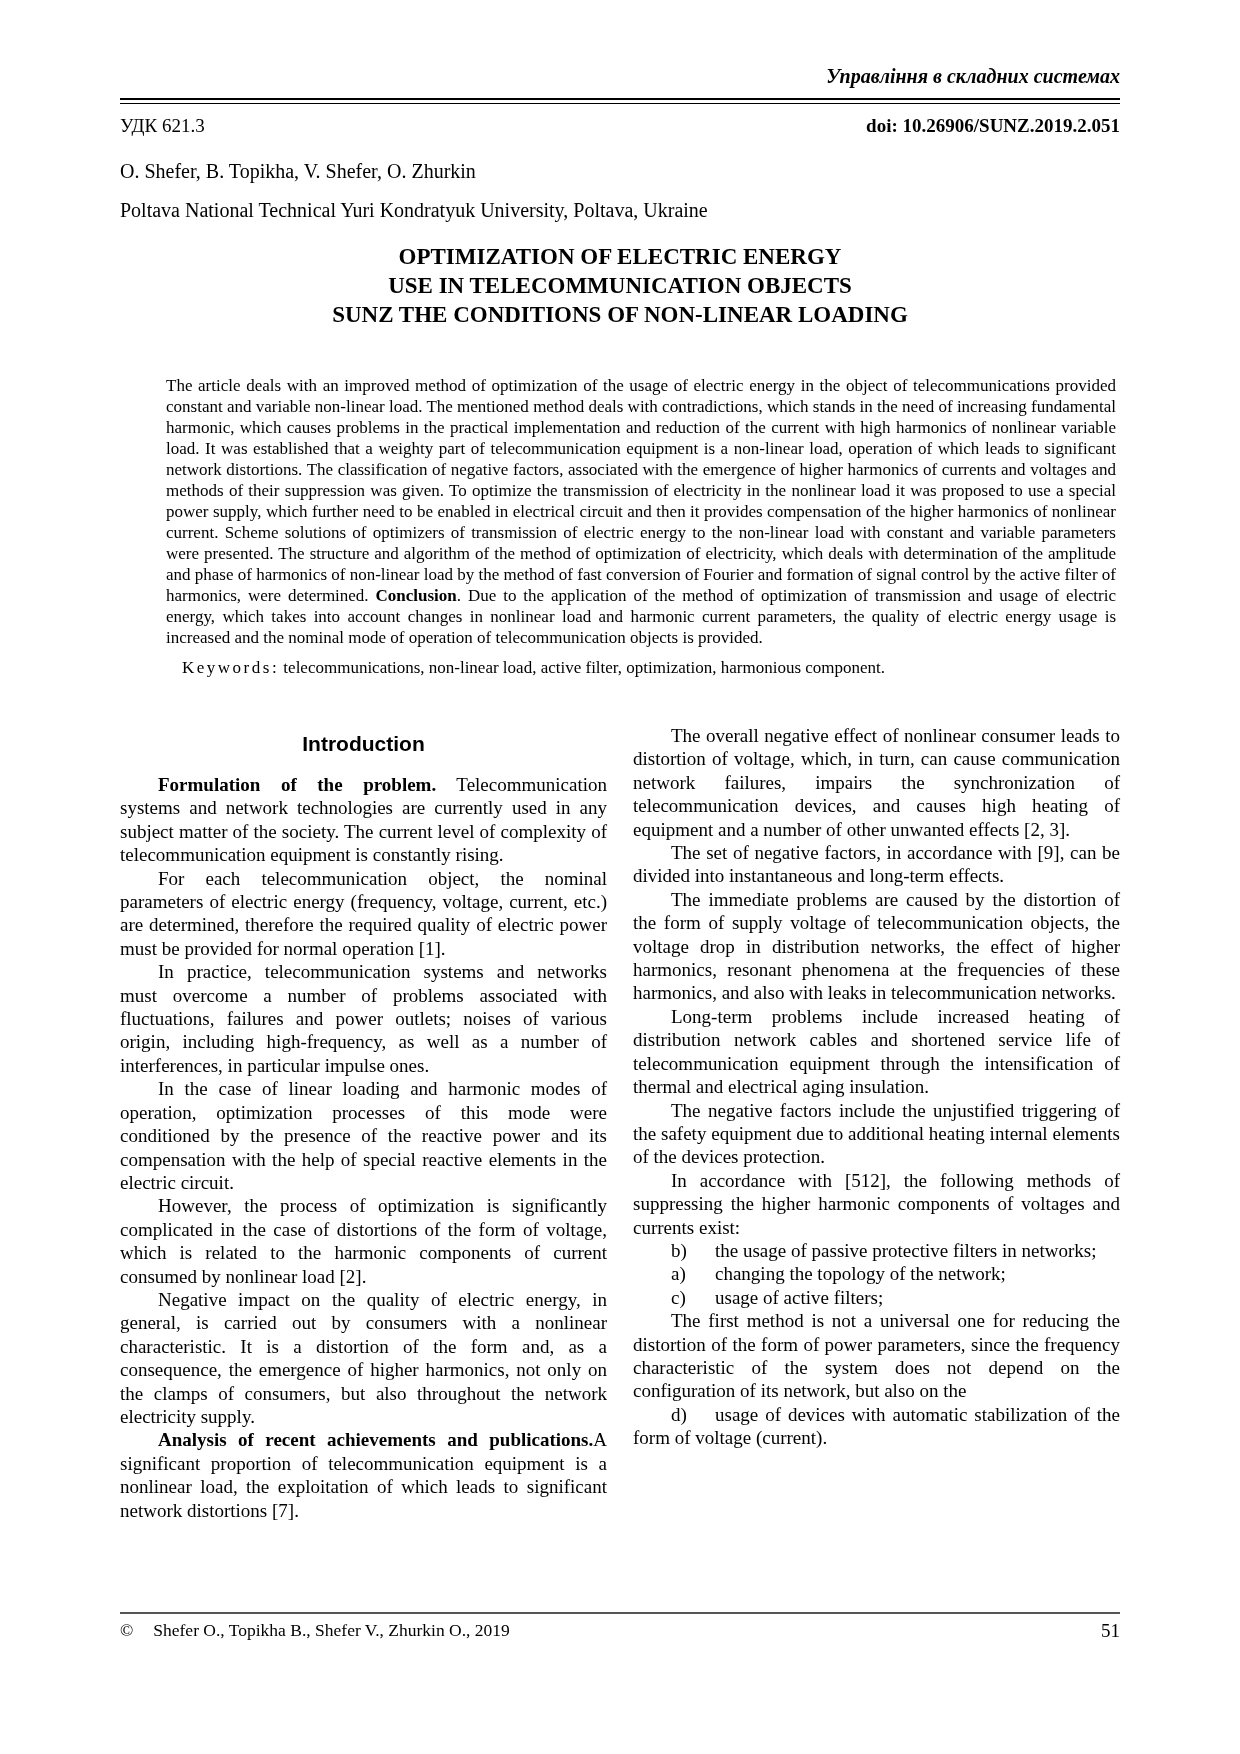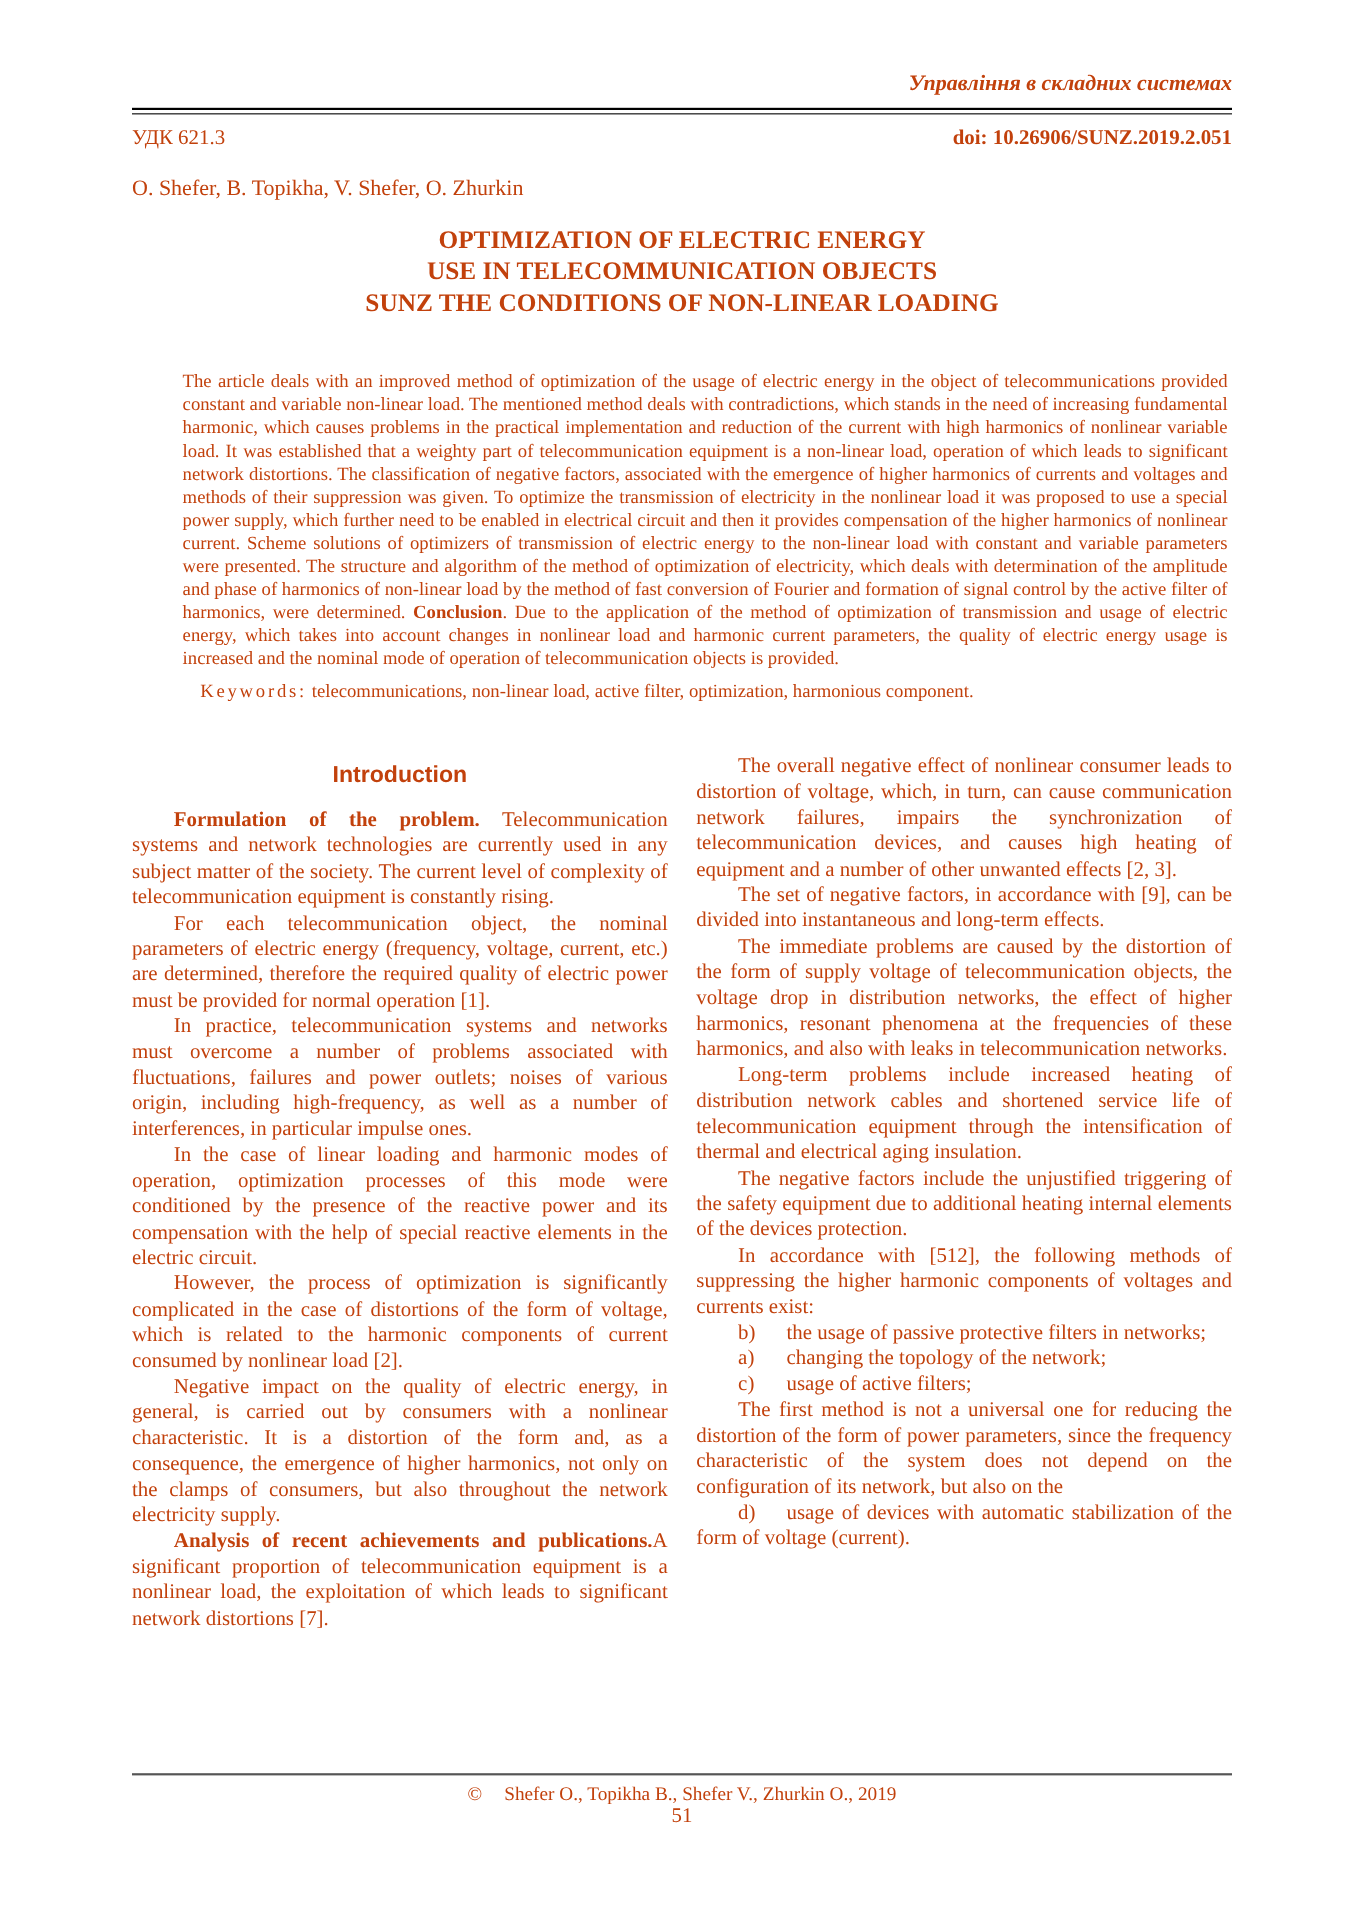--- a/index.html
+++ b/index.html
@@ -2,21 +2,21 @@
 <html lang="en"><head>
 <meta charset="utf-8">
 <style>
   html, body { margin:0; padding:0; background:#ffffff; }
   .page {
     position:relative;
     width:1240px; height:1754px;
     box-sizing:border-box;
     padding:64px 120px 0 120px;
     background:#ffffff;
-    color:#c2410c;
+    color:#000000;
     font-family:"Liberation Serif", serif;
     overflow:hidden;
   }
   .journal-header {
     text-align:right;
     font-weight:bold; font-style:italic;
     font-size:20px; line-height:24px;
     margin:0 0 10px 0;
   }
   .double-rule {
@@ -68,42 +68,42 @@
     hyphens:auto; -webkit-hyphens:auto;
   }
   .lead { font-weight:bold; }
   .list-marker { display:inline-block; width:44px; text-indent:0; }
   .footer {
     position:absolute;
     left:120px; right:120px; top:1612px;
   }
   .footer-rule { border-top:2px solid #555; }
   .footer-row {
-    display:flex; justify-content:space-between; align-items:center;
+    display:flex; justify-content:space-between; align-items:flex-end;
     margin-top:5px;
-    flex-direction:column;
   }
   .copyright { font-size:17.5px; line-height:22px; }
   .copyright-symbol { display:inline-block; margin-right:20px; }
   .page-number { font-size:19px; line-height:20px; }
 </style>
 </head>
 <body>
 
 <div class="page">
 
   <div class="journal-header">Управління в складних системах</div>
   <div class="double-rule"></div>
 
   <div class="meta-row">
     <span>УДК 621.3</span>
     <span class="doi">doi: 10.26906/SUNZ.2019.2.051</span>
   </div>
 
   <div class="authors">O. Shefer, B. Topikha, V. Shefer, O. Zhurkin</div>
+  <div class="affiliation">Poltava National Technical Yuri Kondratyuk University, Poltava, Ukraine</div>
 
   <h1 class="paper-title">
     <span>OPTIMIZATION OF ELECTRIC ENERGY</span><br>
     <span>USE IN TELECOMMUNICATION OBJECTS</span><br>
     <span>SUNZ THE CONDITIONS OF NON-LINEAR LOADING</span>
   </h1>
 
   <p class="abstract"><span>The article deals with an improved method of optimization of the usage of electric energy in the object of telecommunications provided constant and variable non-linear load. The mentioned method deals with contradictions, which stands in the need of increasing fundamental harmonic, which causes problems in the practical implementation and reduction of the current with high harmonics of nonlinear variable load. It was established that a weighty part of telecommunication equipment is a non-linear load, operation of which leads to significant network distortions. The classification of negative factors, associated with the emergence of higher harmonics of currents and voltages and methods of their suppression was given. To optimize the transmission of electricity in the nonlinear load it was proposed to use a special power supply, which further need to be enabled in electrical circuit and then it provides compensation of the higher harmonics of nonlinear current. Scheme solutions of optimizers of transmission of electric energy to the non-linear load with constant and variable parameters were presented. The structure and algorithm of the method of optimization of electricity, which deals with determination of the amplitude and phase of harmonics of non-linear load by the method of fast conversion of Fourier and formation of signal control by the active filter of harmonics, were determined. </span><b>Conclusion</b><span>. Due to the application of the method of optimization of transmission and usage of electric energy, which takes into account changes in nonlinear load and harmonic current parameters, the quality of electric energy usage is increased and the nominal mode of operation of telecommunication objects is provided.</span></p>
 
   <p class="keywords"><b class="kw-label">Keywords:</b><span> telecommunications, non-linear load, active filter, optimization, harmonious component.</span></p>

